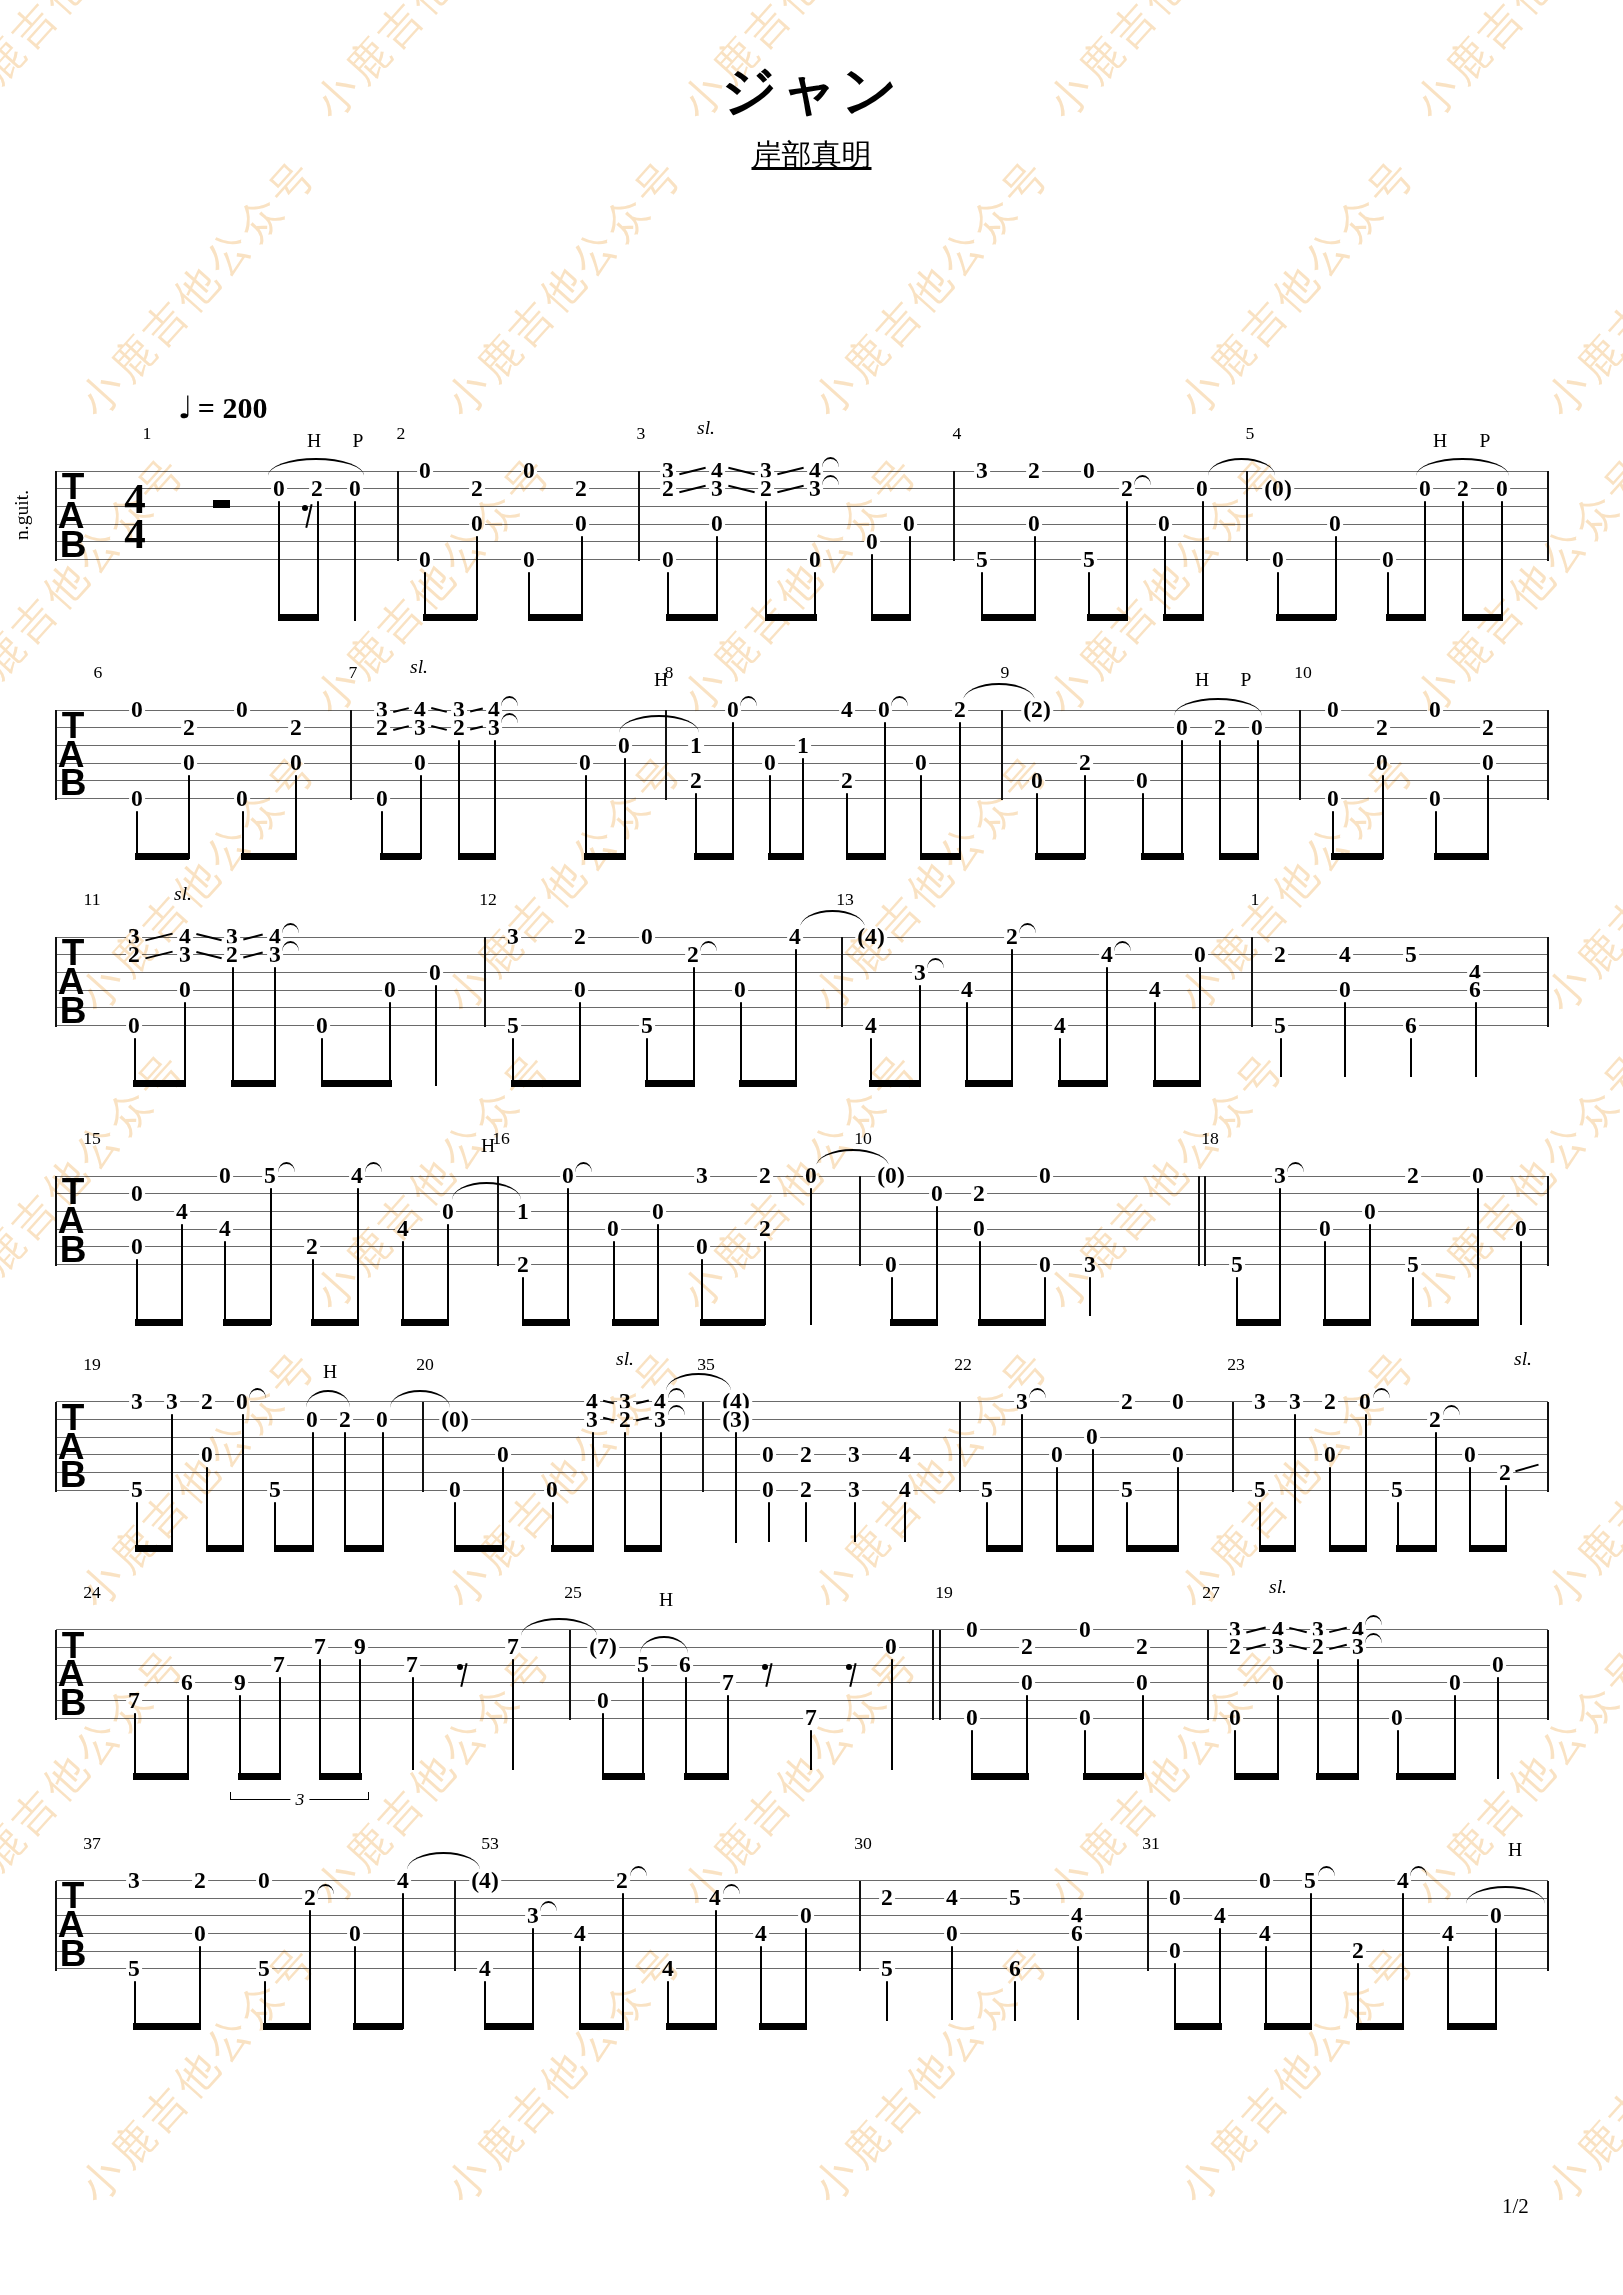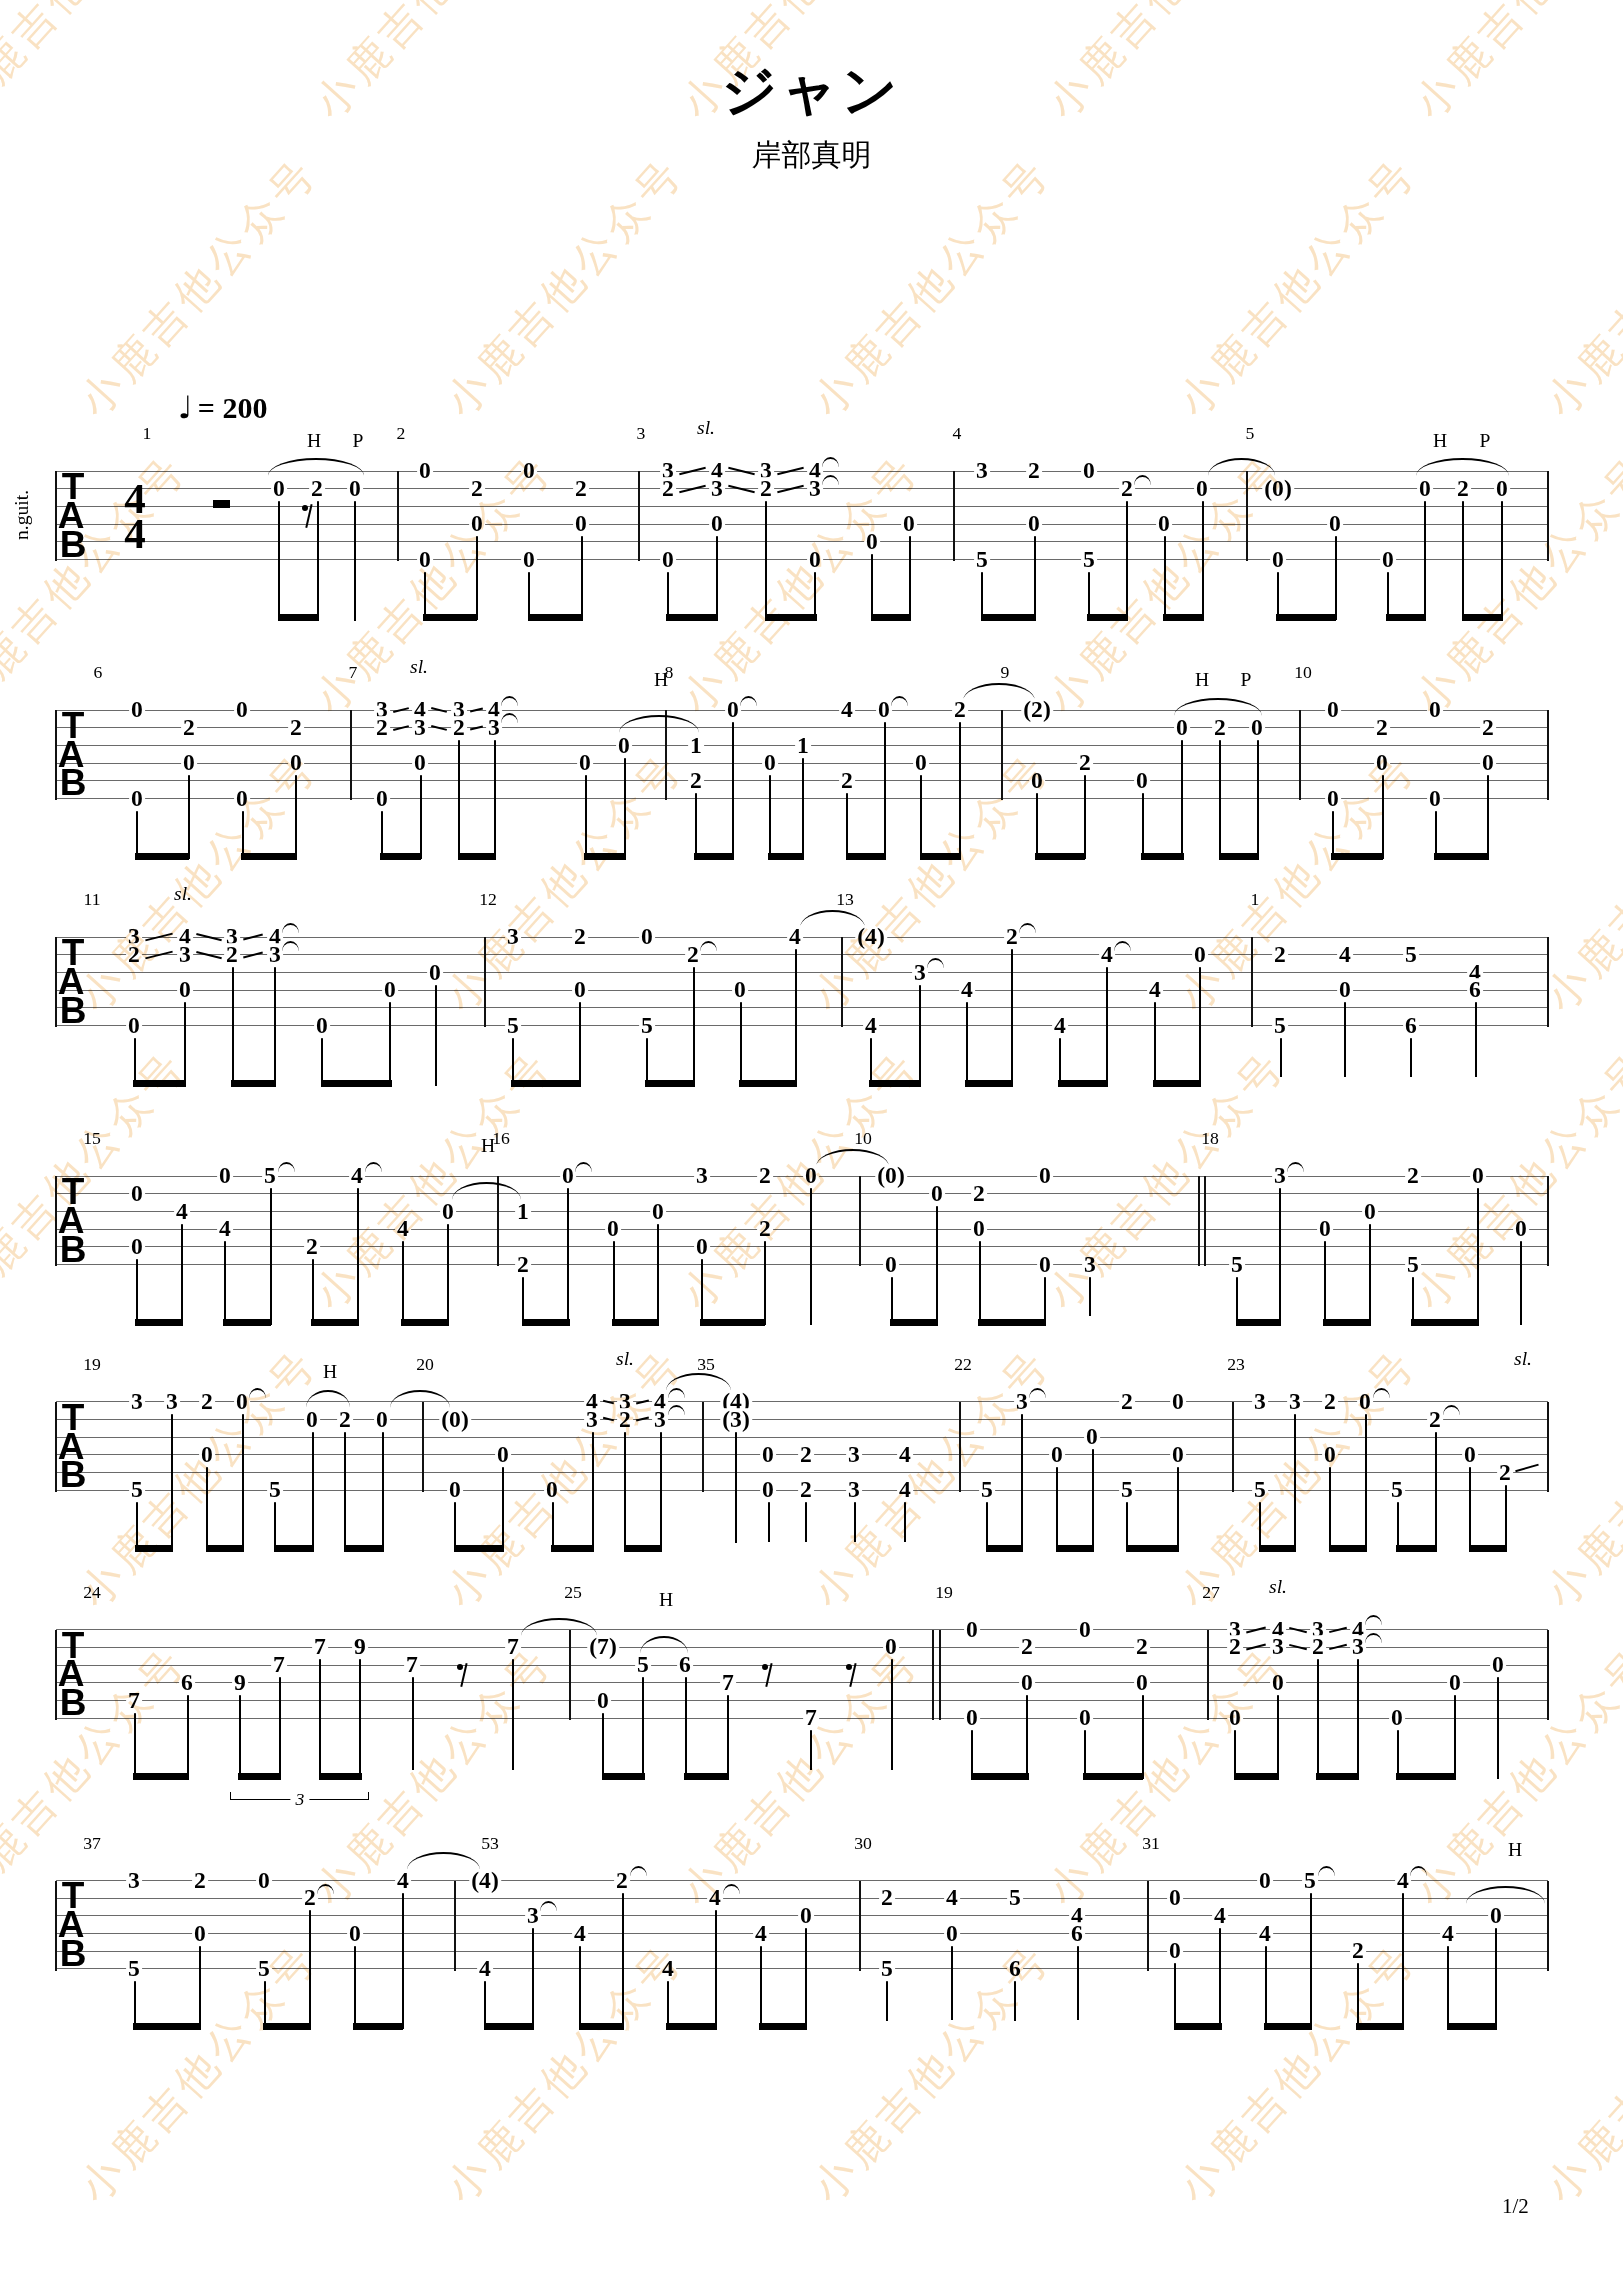--- a/index.html
+++ b/index.html
@@ -1,20 +1,20 @@
 <!DOCTYPE html>
 <html style="font-size:10.5px"><head>
 <meta charset="utf-8">
 <style>
   html,body{margin:0;padding:0;background:#e8e8e8;}
   #page{position:relative;width:1623px;height:2295px;background:#ffffff;margin:0 auto;overflow:hidden;
         font-family:"Liberation Serif","DejaVu Serif",serif;color:#000;}
   .title{position:absolute;top:54px;left:0;width:100%;text-align:center;font-size:55px;font-weight:bold;
          letter-spacing:3.9px;font-family:"Liberation Serif","DejaVu Serif",serif;}
-  .composer{position:absolute;top:135px;left:0;width:100%;text-align:center;font-size:30px;}
+  .composer{position:absolute;top:135px;left:0;width:100%;text-align:center;font-size:30px;text-decoration:underline;}
   .tuning{position:absolute;left:120px;top:236px;font-size:25.5px;line-height:34px;
           font-family:"Liberation Serif","DejaVu Sans",serif;}
   .tempo{position:absolute;left:178px;top:389px;font-size:30px;font-weight:bold;}
   .tempo .tnote{font-family:"DejaVu Sans",sans-serif;font-size:31px;margin-right:5.2px;}
   .pagenum{position:absolute;left:1502px;top:2194px;font-size:21px;}
   #score{position:absolute;left:0;top:0;width:100%;height:100%;z-index:1;}
   #wm{position:absolute;left:0;top:0;width:100%;height:100%;z-index:5;pointer-events:none;
       mix-blend-mode:multiply;}
   .wmt{position:absolute;font-family:"Liberation Sans","DejaVu Sans",sans-serif;font-size:42px;
        letter-spacing:5.2px;white-space:nowrap;transform:rotate(-48deg);opacity:.6;}

